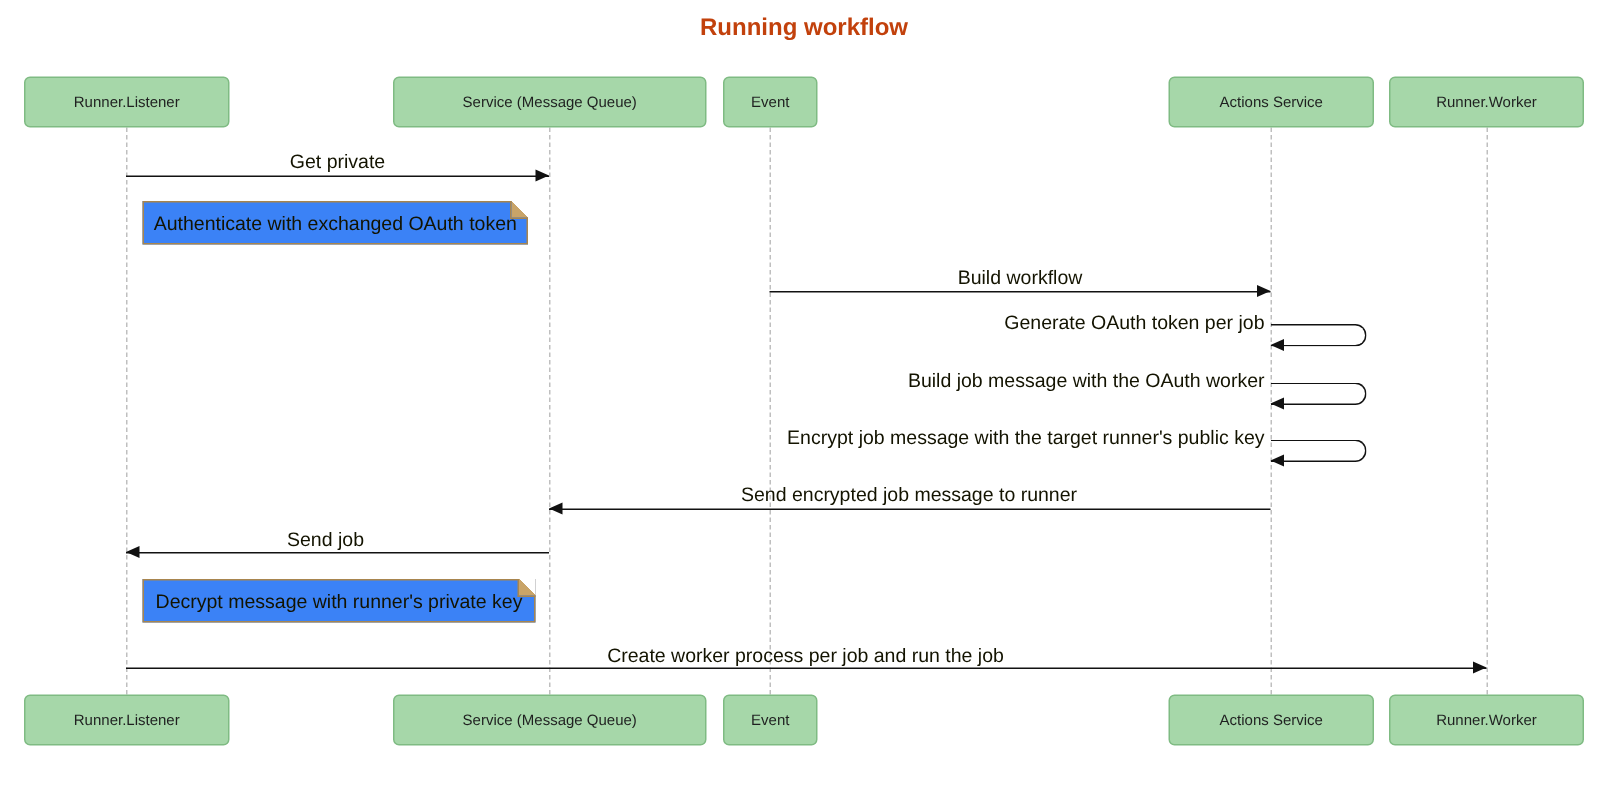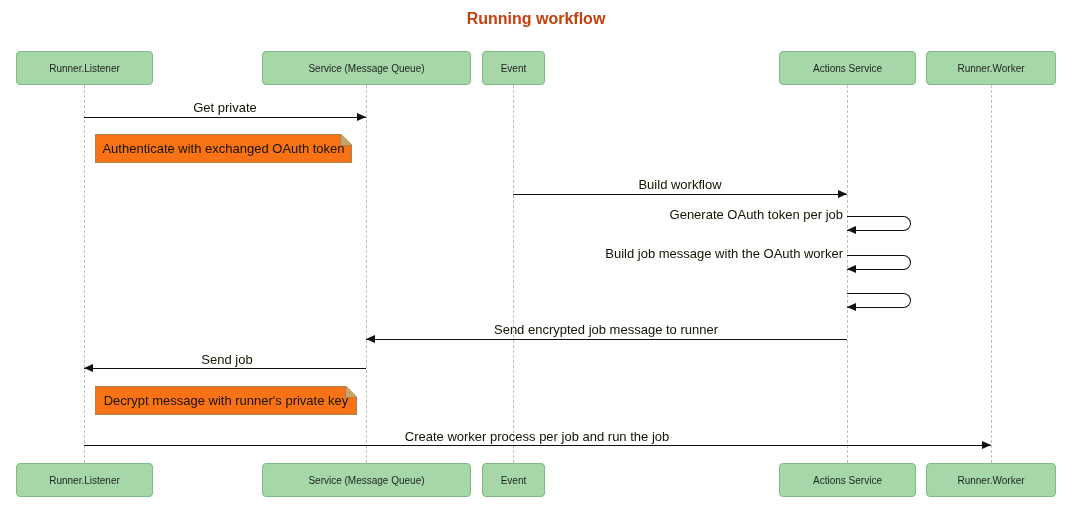--- a/index.html
+++ b/index.html
@@ -81,21 +81,21 @@
     width: 64px;
     height: 15px;
     box-sizing: border-box;
     border: 1px solid #111111;
     border-left: none;
     border-radius: 0 8px 8px 0;
   }
 
   .note {
     position: absolute;
-    background: #f97316;
+    background: #3b82f6;
     border: 1px solid #a8854e;
     box-sizing: border-box;
     display: flex;
     align-items: center;
     justify-content: center;
     font-size: 13px;
     color: #131300;
     padding: 0 27px;
     white-space: nowrap;
   }
@@ -140,28 +140,29 @@
   <div class="arrow-r" style="left:838px; top:190px;"></div>
 
   <div class="msg-label ralign" style="right:229px; top:207px;">Generate OAuth token per job</div>
   <div class="self-loop" style="left:847px; top:216px;"></div>
   <div class="arrow-l" style="left:847px; top:226px;"></div>
 
   <div class="msg-label ralign" style="right:229px; top:246px;">Build job message with the OAuth worker</div>
   <div class="self-loop" style="left:847px; top:255px;"></div>
   <div class="arrow-l" style="left:847px; top:265px;"></div>
 
+  <div class="msg-label ralign" style="right:229px; top:284px;">Encrypt job message with the target runner's public key</div>
   <div class="self-loop" style="left:847px; top:293px;"></div>
   <div class="arrow-l" style="left:847px; top:303px;"></div>
 
   <div class="msg-label" style="left:606px; top:322px;">Send encrypted job message to runner</div>
   <div class="msg-line" style="left:366px; top:339px; width:481px;"></div>
   <div class="arrow-l" style="left:366px; top:335px;"></div>
 
-  <div class="msg-label" style="left:227px; top:352px;">Send job</div>
+  <div class="msg-label" style="left:217px; top:352px;">Send job</div>
   <div class="msg-line" style="left:84px; top:368px; width:282px;"></div>
   <div class="arrow-l" style="left:84px; top:364px;"></div>
 
   <div class="note" style="left:95px; top:386px; width:262px; height:29px;">Decrypt message with runner's private key</div>
 
   <div class="msg-label" style="left:537px; top:429px;">Create worker process per job and run the job</div>
   <div class="msg-line" style="left:84px; top:445px; width:907px;"></div>
   <div class="arrow-r" style="left:982px; top:441px;"></div>
 
   <div class="actor" style="left:16px;  top:463px; width:137px;">Runner.Listener</div>

